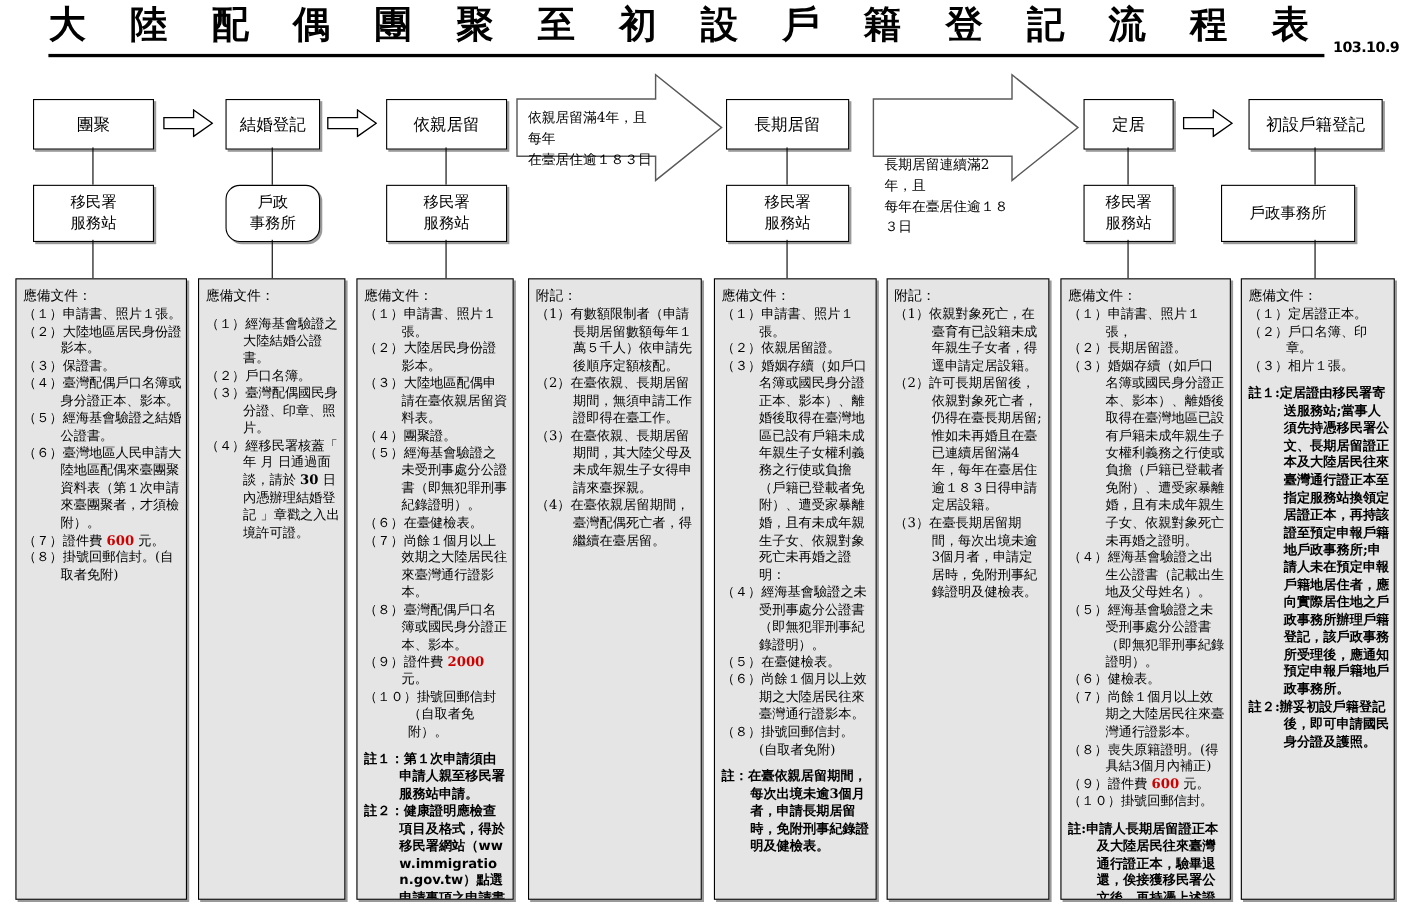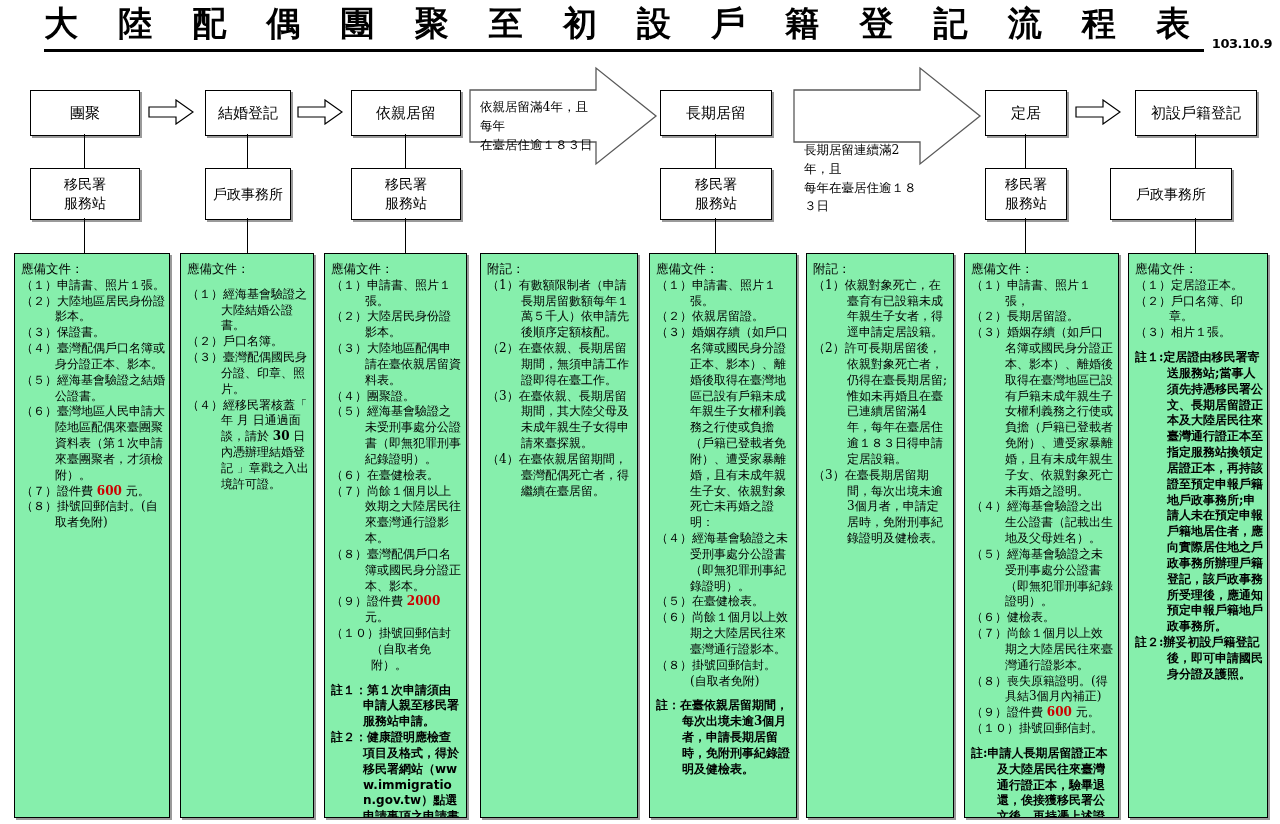--- a/index.html
+++ b/index.html
@@ -89,21 +89,21 @@
     line-height: 1.5;
     font-family: "DejaVu Serif", "Liberation Serif", serif;
     text-align: left;
   }
 
   
   .detail-box {
     position: absolute;
     border: 1px solid #000;
     box-shadow: 2px 2px 0 #9a9a9a;
-    background: #86efac;
+    background: #e5e5e5;
     box-sizing: border-box;
     padding: 7px 4px 4px 6px;
     font-size: 12px;
     line-height: 1.32;
     font-family: "DejaVu Serif", "Liberation Serif", serif;
     overflow: hidden;
   }
   .detail-head {
     font-size: 12.5px;
     margin-bottom: 1px;
@@ -184,21 +184,21 @@
 <div class="vline" style="left:247px; top:134px; height:34px;"></div>
 <div class="vline" style="left:405px; top:134px; height:34px;"></div>
 <div class="vline" style="left:715px; top:134px; height:34px;"></div>
 <div class="vline" style="left:1025px;top:134px; height:34px;"></div>
 <div class="vline" style="left:1195px;top:134px; height:34px;"></div>
 
 <div class="agency-box" style="left:30px;  top:168px; width:108px; height:50px; flex-direction:column;">
   <span>移民署</span>
   <span>服務站</span>
 </div>
-<div class="agency-box" style="left:205px; top:168px; width:84px;  height:50px; flex-direction:row;">
+<div class="agency-box" style="left:205px; top:168px; width:84px;  height:50px; flex-direction:column;border-radius:13px;">
   <span>戶政</span>
   <span>事務所</span>
 </div>
 <div class="agency-box" style="left:351px; top:168px; width:108px; height:50px; flex-direction:column;">
   <span>移民署</span>
   <span>服務站</span>
 </div>
 <div class="agency-box" style="left:660px; top:168px; width:110px; height:50px; flex-direction:column;">
   <span>移民署</span>
   <span>服務站</span>

